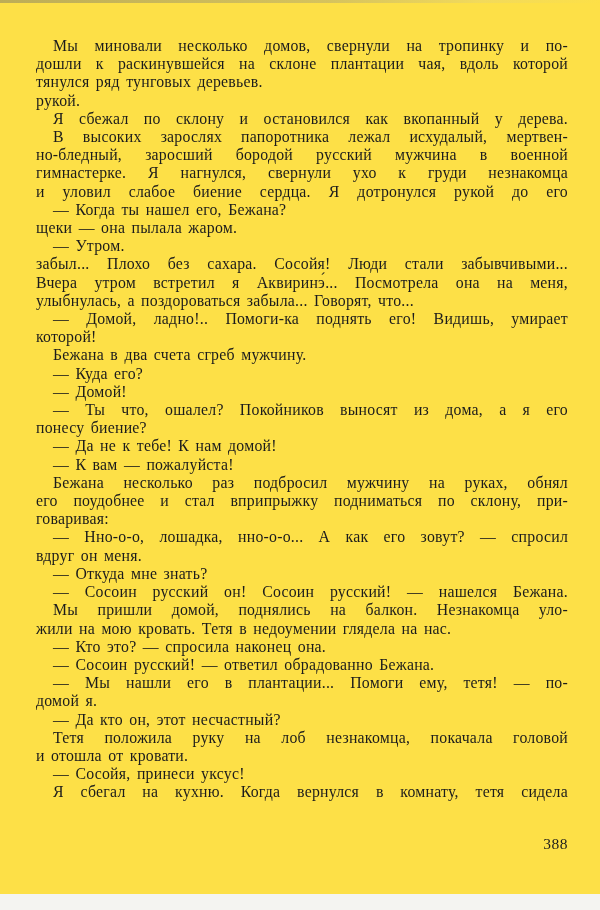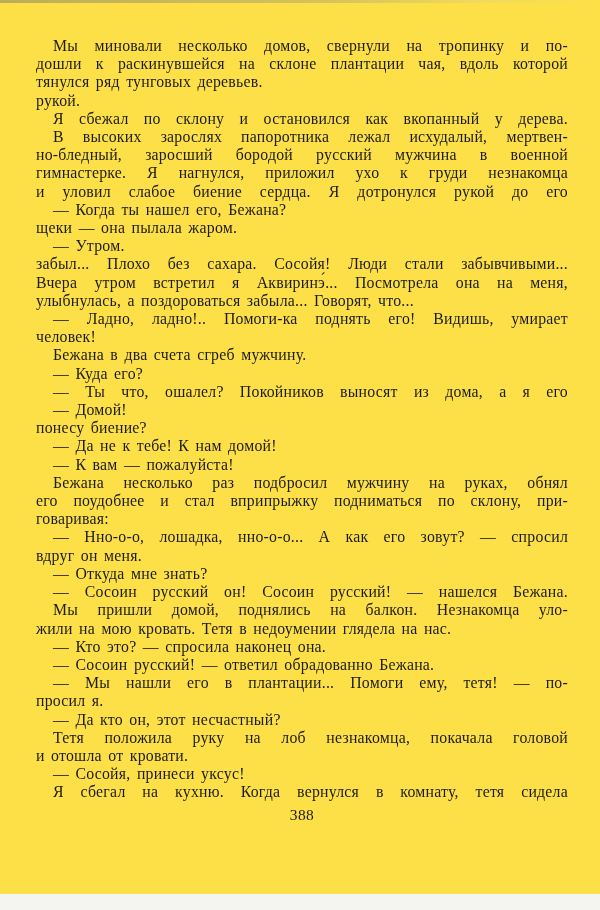--- a/index.html
+++ b/index.html
@@ -37,69 +37,69 @@
     letter-spacing: 0.015em;
     word-spacing: 0.14em;
     white-space: normal;
   }
   .line.indent { padding-left: 17px; }
   .line.justify {
     text-align: justify;
     text-align-last: justify;
   }
   .page-number {
-    margin-top: 4px;
-    text-align: center;
+    margin-top: 33px;
+    text-align: right;
     font-size: 15.5px;
     letter-spacing: 0.03em;
   }
 </style>
 </head>
 <body>
 
 <div class="book-page">
   <div class="scan-edge"></div>
   <div class="text-block" id="lines">
       <div class="line indent justify">Мы миновали несколько домов, свернули на тропинку и по-</div>
       <div class="line justify">дошли к раскинувшейся на склоне плантации чая, вдоль которой</div>
       <div class="line">тянулся ряд тунговых деревьев.</div>
       <div class="line">рукой.</div>
       <div class="line indent justify">Я сбежал по склону и остановился как вкопанный у дерева.</div>
       <div class="line indent justify">В высоких зарослях папоротника лежал исхудалый, мертвен-</div>
       <div class="line justify">но-бледный, заросший бородой русский мужчина в военной</div>
-      <div class="line justify">гимнастерке. Я нагнулся, приложил ухо к груди незнакомца</div>
+      <div class="line justify">гимнастерке. Я нагнулся, свернули ухо к груди незнакомца</div>
       <div class="line justify">и уловил слабое биение сердца. Я дотронулся рукой до его</div>
       <div class="line indent">— Когда ты нашел его, Бежана?</div>
       <div class="line">щеки — она пылала жаром.</div>
       <div class="line indent">— Утром.</div>
       <div class="line justify">забыл... Плохо без сахара. Сосойя! Люди стали забывчивыми...</div>
       <div class="line justify">Вчера утром встретил я Аквиринэ́... Посмотрела она на меня,</div>
       <div class="line">улыбнулась, а поздороваться забыла... Говорят, что...</div>
-      <div class="line indent justify">— Ладно, ладно!.. Помоги-ка поднять его! Видишь, умирает</div>
-      <div class="line">человек!</div>
+      <div class="line indent justify">— Домой, ладно!.. Помоги-ка поднять его! Видишь, умирает</div>
+      <div class="line">которой!</div>
       <div class="line indent">Бежана в два счета сгреб мужчину.</div>
       <div class="line indent">— Куда его?</div>
+      <div class="line indent">— Домой!</div>
       <div class="line indent justify">— Ты что, ошалел? Покойников выносят из дома, а я его</div>
-      <div class="line indent">— Домой!</div>
       <div class="line">понесу биение?</div>
       <div class="line indent">— Да не к тебе! К нам домой!</div>
       <div class="line indent">— К вам — пожалуйста!</div>
       <div class="line indent justify">Бежана несколько раз подбросил мужчину на руках, обнял</div>
       <div class="line justify">его поудобнее и стал вприпрыжку подниматься по склону, при-</div>
       <div class="line">говаривая:</div>
       <div class="line indent justify">— Нно-о-о, лошадка, нно-о-о... А как его зовут? — спросил</div>
       <div class="line">вдруг он меня.</div>
       <div class="line indent">— Откуда мне знать?</div>
       <div class="line indent justify">— Сосоин русский он! Сосоин русский! — нашелся Бежана.</div>
       <div class="line indent justify">Мы пришли домой, поднялись на балкон. Незнакомца уло-</div>
       <div class="line">жили на мою кровать. Тетя в недоумении глядела на нас.</div>
       <div class="line indent">— Кто это? — спросила наконец она.</div>
       <div class="line indent">— Сосоин русский! — ответил обрадованно Бежана.</div>
       <div class="line indent justify">— Мы нашли его в плантации... Помоги ему, тетя! — по-</div>
-      <div class="line">просил я.</div>
+      <div class="line">домой я.</div>
       <div class="line indent">— Да кто он, этот несчастный?</div>
       <div class="line indent justify">Тетя положила руку на лоб незнакомца, покачала головой</div>
       <div class="line">и отошла от кровати.</div>
       <div class="line indent">— Сосойя, принеси уксус!</div>
       <div class="line indent justify">Я сбегал на кухню. Когда вернулся в комнату, тетя сидела</div>
     </div>
   <div class="page-number">388</div>
 </div>
 
 </body></html>

